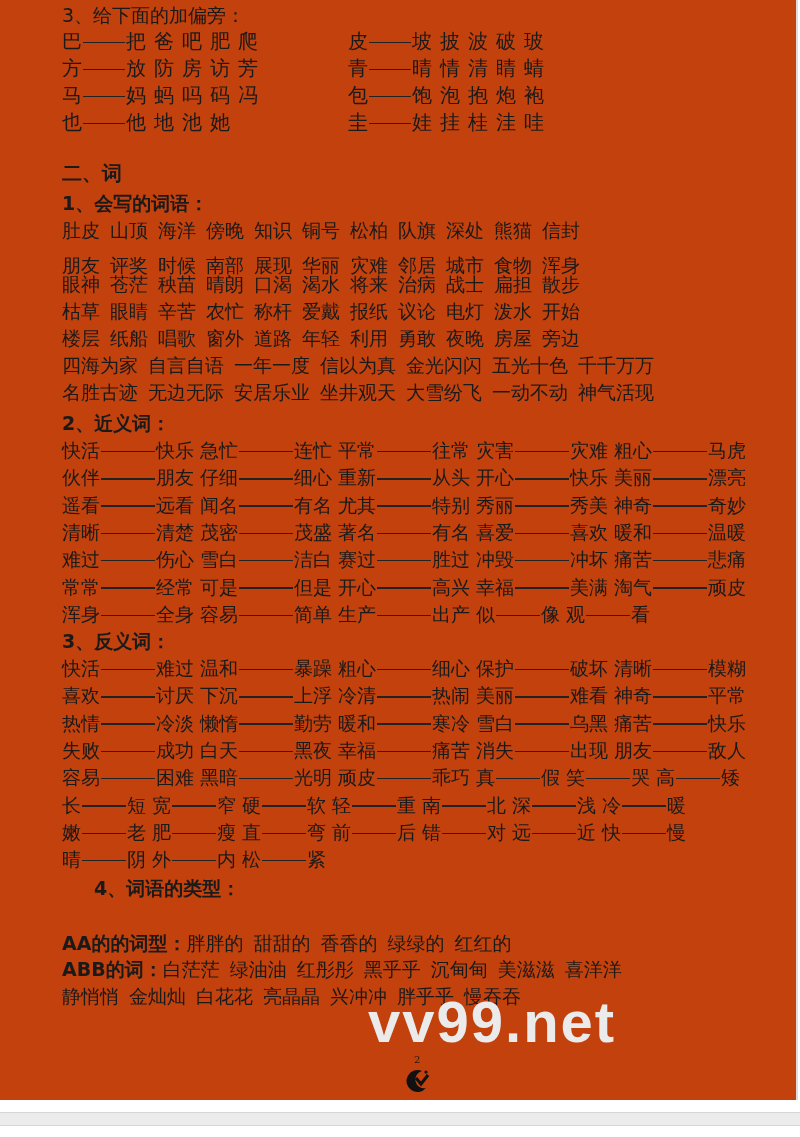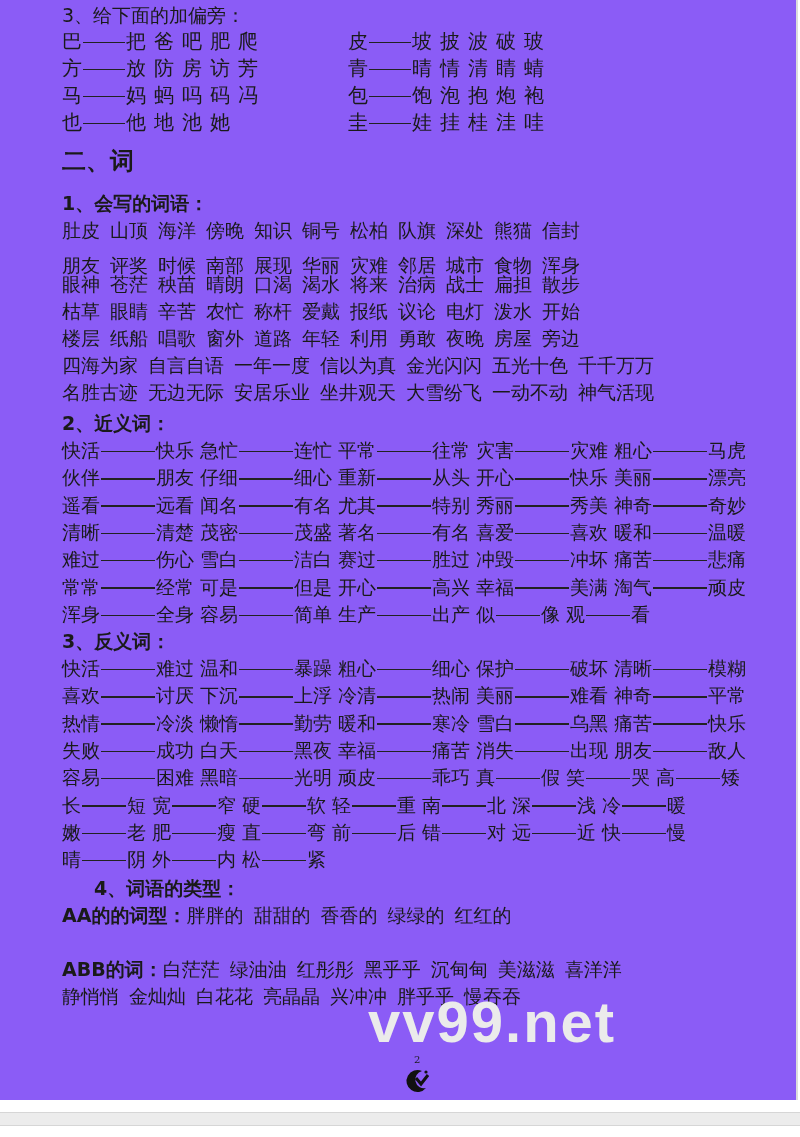--- a/index.html
+++ b/index.html
@@ -1,21 +1,21 @@
 <!DOCTYPE html>
 <html><head>
   <meta charset="utf-8">
   <style>
     html, body { margin: 0; padding: 0; }
     body {
       width: 800px; height: 1137px; background: #ffffff; position: relative; overflow: hidden;
       font-family: "DejaVu Sans", sans-serif; color: #1a1a1a;
     }
     .page {
-      position: absolute; left: 0; top: 0; width: 796px; height: 1100px; background: #8b5cf6;
+      position: absolute; left: 0; top: 0; width: 796px; height: 1100px; background: #c2410c;
       border-right: 2px solid #dcdcdc;
     }
     .gap-strip {
       position: absolute; left: 0; top: 1112px; width: 800px; height: 12px; background: #ececec;
       border-top: 1px solid #d6d6d6; border-bottom: 1px solid #d6d6d6;
     }
     .line {
       position: absolute; left: 62px; font-size: 19px; line-height: 26px; white-space: nowrap;
       letter-spacing: 0px;
     }
@@ -50,21 +50,21 @@
       <div class="radical-row" style="left: 62px; top: 82px; text-align: center;"><span class="base">马</span><span class="dash"></span><span class="chars"><span>妈</span><span>蚂</span><span>吗</span><span>码</span><span>冯</span></span></div>
       <div class="radical-row" style="left: 62px; top: 109px;"><span class="base">也</span><span class="dash"></span><span class="chars"><span>他</span><span>地</span><span>池</span><span>她</span></span></div>
     </div>
   <div id="radicals-right">
       <div class="radical-row" style="left: 348px; top: 28px;"><span class="base">皮</span><span class="dash"></span><span class="chars"><span>坡</span><span>披</span><span>波</span><span>破</span><span>玻</span></span></div>
       <div class="radical-row" style="left: 348px; top: 55px;"><span class="base">青</span><span class="dash"></span><span class="chars"><span>晴</span><span>情</span><span>清</span><span>睛</span><span>蜻</span></span></div>
       <div class="radical-row" style="left: 348px; top: 82px;"><span class="base">包</span><span class="dash"></span><span class="chars"><span>饱</span><span>泡</span><span>抱</span><span>炮</span><span>袍</span></span></div>
       <div class="radical-row" style="left: 348px; top: 109px;"><span class="base">圭</span><span class="dash"></span><span class="chars"><span>娃</span><span>挂</span><span>桂</span><span>洼</span><span>哇</span></span></div>
     </div>
 
-  <div class="line bold" style="top:148px; font-size:24px;text-align:right;">二、词</div>
+  <div class="line bold" style="top:160px; font-size:20px;text-align:right;">二、词</div>
   <div class="line bold" style="top:190px;">1、会写的词语：</div>
   <div id="write-words">
       <div class="line words" style="top: 217px;"><span>肚皮</span><span>山顶</span><span>海洋</span><span>傍晚</span><span>知识</span><span>铜号</span><span>松柏</span><span>队旗</span><span>深处</span><span>熊猫</span><span>信封</span></div>
       <div class="line words" style="top: 252px;"><span>朋友</span><span>评奖</span><span>时候</span><span>南部</span><span>展现</span><span>华丽</span><span>灾难</span><span>邻居</span><span>城市</span><span>食物</span><span>浑身</span></div>
       <div class="line words" style="top: 271px;"><span>眼神</span><span>苍茫</span><span>秧苗</span><span>晴朗</span><span>口渴</span><span>渴水</span><span>将来</span><span>治病</span><span>战士</span><span>扁担</span><span>散步</span></div>
       <div class="line words" style="top: 298px;"><span>枯草</span><span>眼睛</span><span>辛苦</span><span>农忙</span><span>称杆</span><span>爱戴</span><span>报纸</span><span>议论</span><span>电灯</span><span>泼水</span><span>开始</span></div>
       <div class="line words" style="top: 325px;"><span>楼层</span><span>纸船</span><span>唱歌</span><span>窗外</span><span>道路</span><span>年轻</span><span>利用</span><span>勇敢</span><span>夜晚</span><span>房屋</span><span>旁边</span></div>
       <div class="line words" style="top: 352px;"><span>四海为家</span><span>自言自语</span><span>一年一度</span><span>信以为真</span><span>金光闪闪</span><span>五光十色</span><span>千千万万</span></div>
       <div class="line words" style="top: 379px;"><span>名胜古迹</span><span>无边无际</span><span>安居乐业</span><span>坐井观天</span><span>大雪纷飞</span><span>一动不动</span><span>神气活现</span></div>
     </div>
@@ -86,21 +86,21 @@
       <div class="line" style="top: 682.3px;"><span class="pair"><span>喜欢</span><span class="dash"></span><span>讨厌</span></span><span class="pair"><span>下沉</span><span class="dash"></span><span>上浮</span></span><span class="pair"><span>冷清</span><span class="dash"></span><span>热闹</span></span><span class="pair"><span>美丽</span><span class="dash"></span><span>难看</span></span><span class="pair"><span>神奇</span><span class="dash"></span><span>平常</span></span></div>
       <div class="line" style="top: 709.6px;"><span class="pair"><span>热情</span><span class="dash"></span><span>冷淡</span></span><span class="pair"><span>懒惰</span><span class="dash"></span><span>勤劳</span></span><span class="pair"><span>暖和</span><span class="dash"></span><span>寒冷</span></span><span class="pair"><span>雪白</span><span class="dash"></span><span>乌黑</span></span><span class="pair"><span>痛苦</span><span class="dash"></span><span>快乐</span></span></div>
       <div class="line" style="top: 736.9px;"><span class="pair"><span>失败</span><span class="dash"></span><span>成功</span></span><span class="pair"><span>白天</span><span class="dash"></span><span>黑夜</span></span><span class="pair"><span>幸福</span><span class="dash"></span><span>痛苦</span></span><span class="pair"><span>消失</span><span class="dash"></span><span>出现</span></span><span class="pair"><span>朋友</span><span class="dash"></span><span>敌人</span></span></div>
       <div class="line" style="top: 764.2px;"><span class="pair"><span>容易</span><span class="dash"></span><span>困难</span></span><span class="pair"><span>黑暗</span><span class="dash"></span><span>光明</span></span><span class="pair"><span>顽皮</span><span class="dash"></span><span>乖巧</span></span><span class="pair short"><span>真</span><span class="dash"></span><span>假</span></span><span class="pair short"><span>笑</span><span class="dash"></span><span>哭</span></span><span class="pair short"><span>高</span><span class="dash"></span><span>矮</span></span></div>
       <div class="line" style="top: 791.5px;"><span class="pair short"><span>长</span><span class="dash"></span><span>短</span></span><span class="pair short"><span>宽</span><span class="dash"></span><span>窄</span></span><span class="pair short"><span>硬</span><span class="dash"></span><span>软</span></span><span class="pair short"><span>轻</span><span class="dash"></span><span>重</span></span><span class="pair short"><span>南</span><span class="dash"></span><span>北</span></span><span class="pair short"><span>深</span><span class="dash"></span><span>浅</span></span><span class="pair short"><span>冷</span><span class="dash"></span><span>暖</span></span></div>
       <div class="line" style="top: 818.8px;"><span class="pair short"><span>嫩</span><span class="dash"></span><span>老</span></span><span class="pair short"><span>肥</span><span class="dash"></span><span>瘦</span></span><span class="pair short"><span>直</span><span class="dash"></span><span>弯</span></span><span class="pair short"><span>前</span><span class="dash"></span><span>后</span></span><span class="pair short"><span>错</span><span class="dash"></span><span>对</span></span><span class="pair short"><span>远</span><span class="dash"></span><span>近</span></span><span class="pair short"><span>快</span><span class="dash"></span><span>慢</span></span></div>
       <div class="line" style="top: 846.1px; text-align: right;"><span class="pair short"><span>晴</span><span class="dash"></span><span>阴</span></span><span class="pair short"><span>外</span><span class="dash"></span><span>内</span></span><span class="pair short"><span>松</span><span class="dash"></span><span>紧</span></span></div>
     </div>
 
   <div class="line bold" style="top:875px;margin-left:32px;">4、词语的类型：</div>
-  <div class="line" style="top:902px;">
+  <div class="line" style="top:930px;">
     <span class="ab-label">AA的的词型：</span><span id="aa-de-words" class="words"><span>胖胖的</span><span>甜甜的</span><span>香香的</span><span>绿绿的</span><span>红红的</span></span>
   </div>
   <div class="line" style="top:956px;">
     <span class="ab-label">ABB的词：</span><span id="abb-words" class="words"><span>白茫茫</span><span>绿油油</span><span>红彤彤</span><span>黑乎乎</span><span>沉甸甸</span><span>美滋滋</span><span>喜洋洋</span></span>
   </div>
   <div class="line words" style="top:983px;" id="abb-cont"><span>静悄悄</span><span>金灿灿</span><span>白花花</span><span>亮晶晶</span><span>兴冲冲</span><span>胖乎乎</span><span>慢吞吞</span></div>
 
   <div class="wm">vv99.net</div>
 
   <div class="logo">

